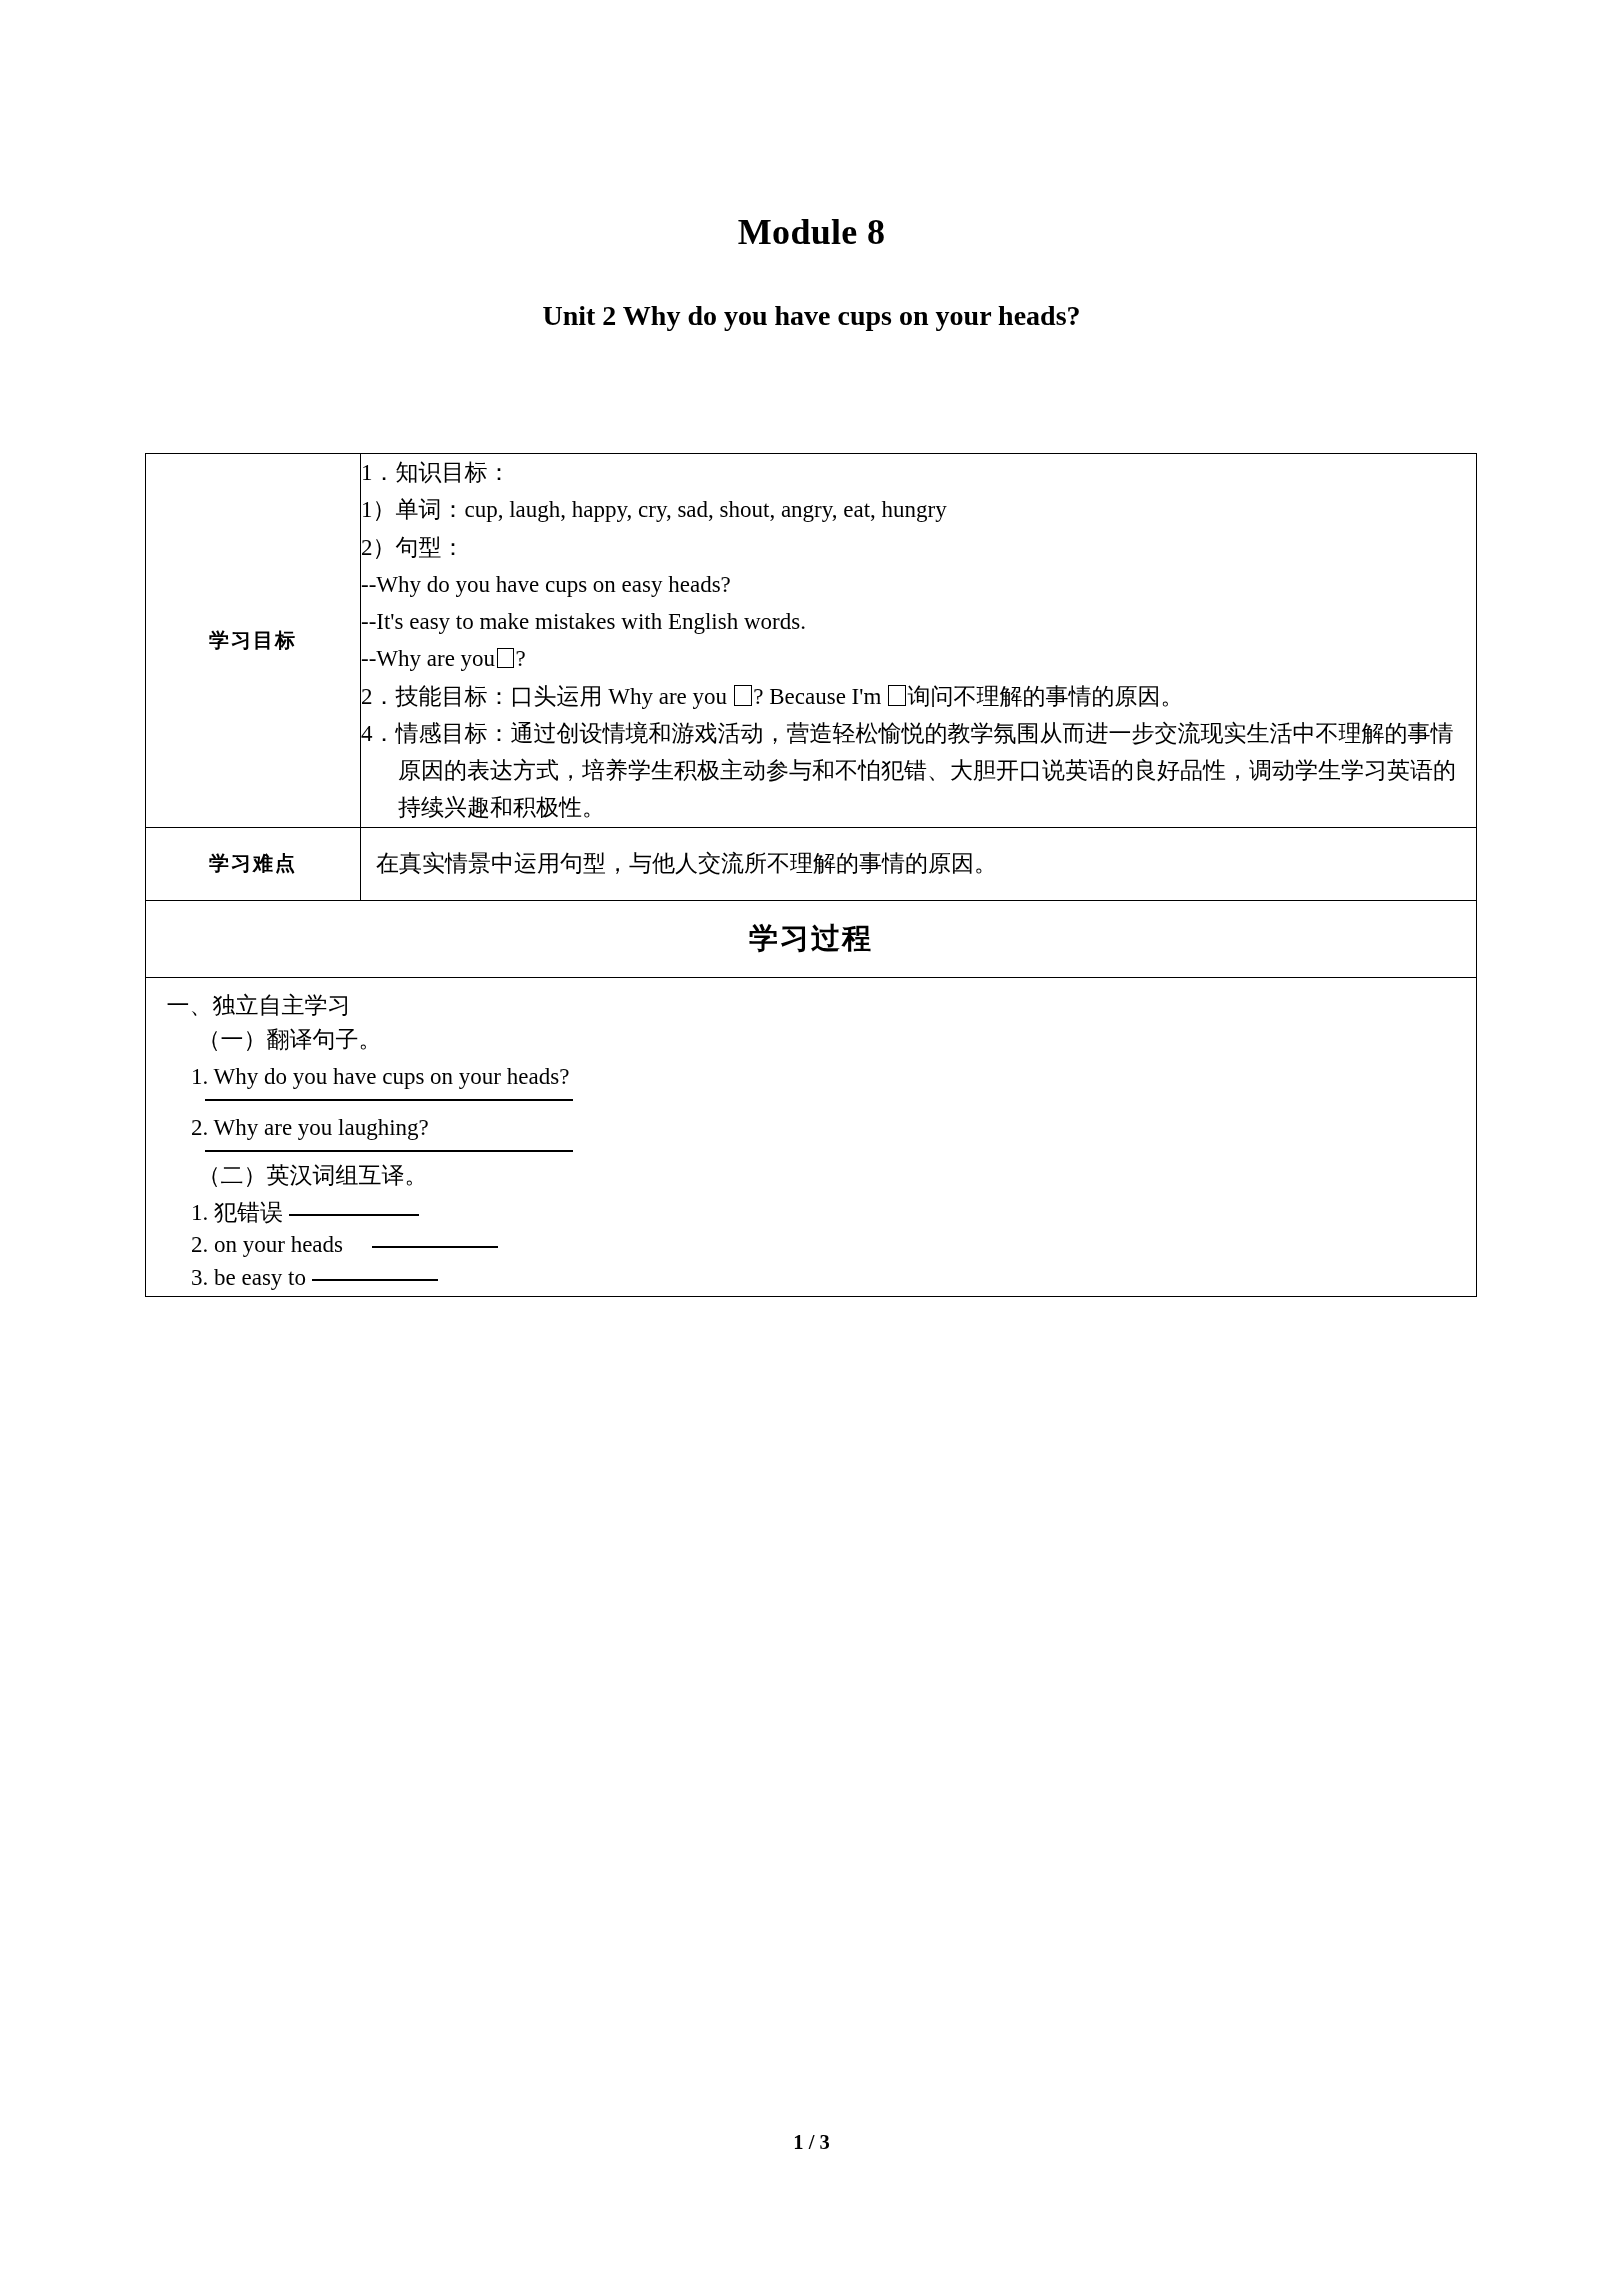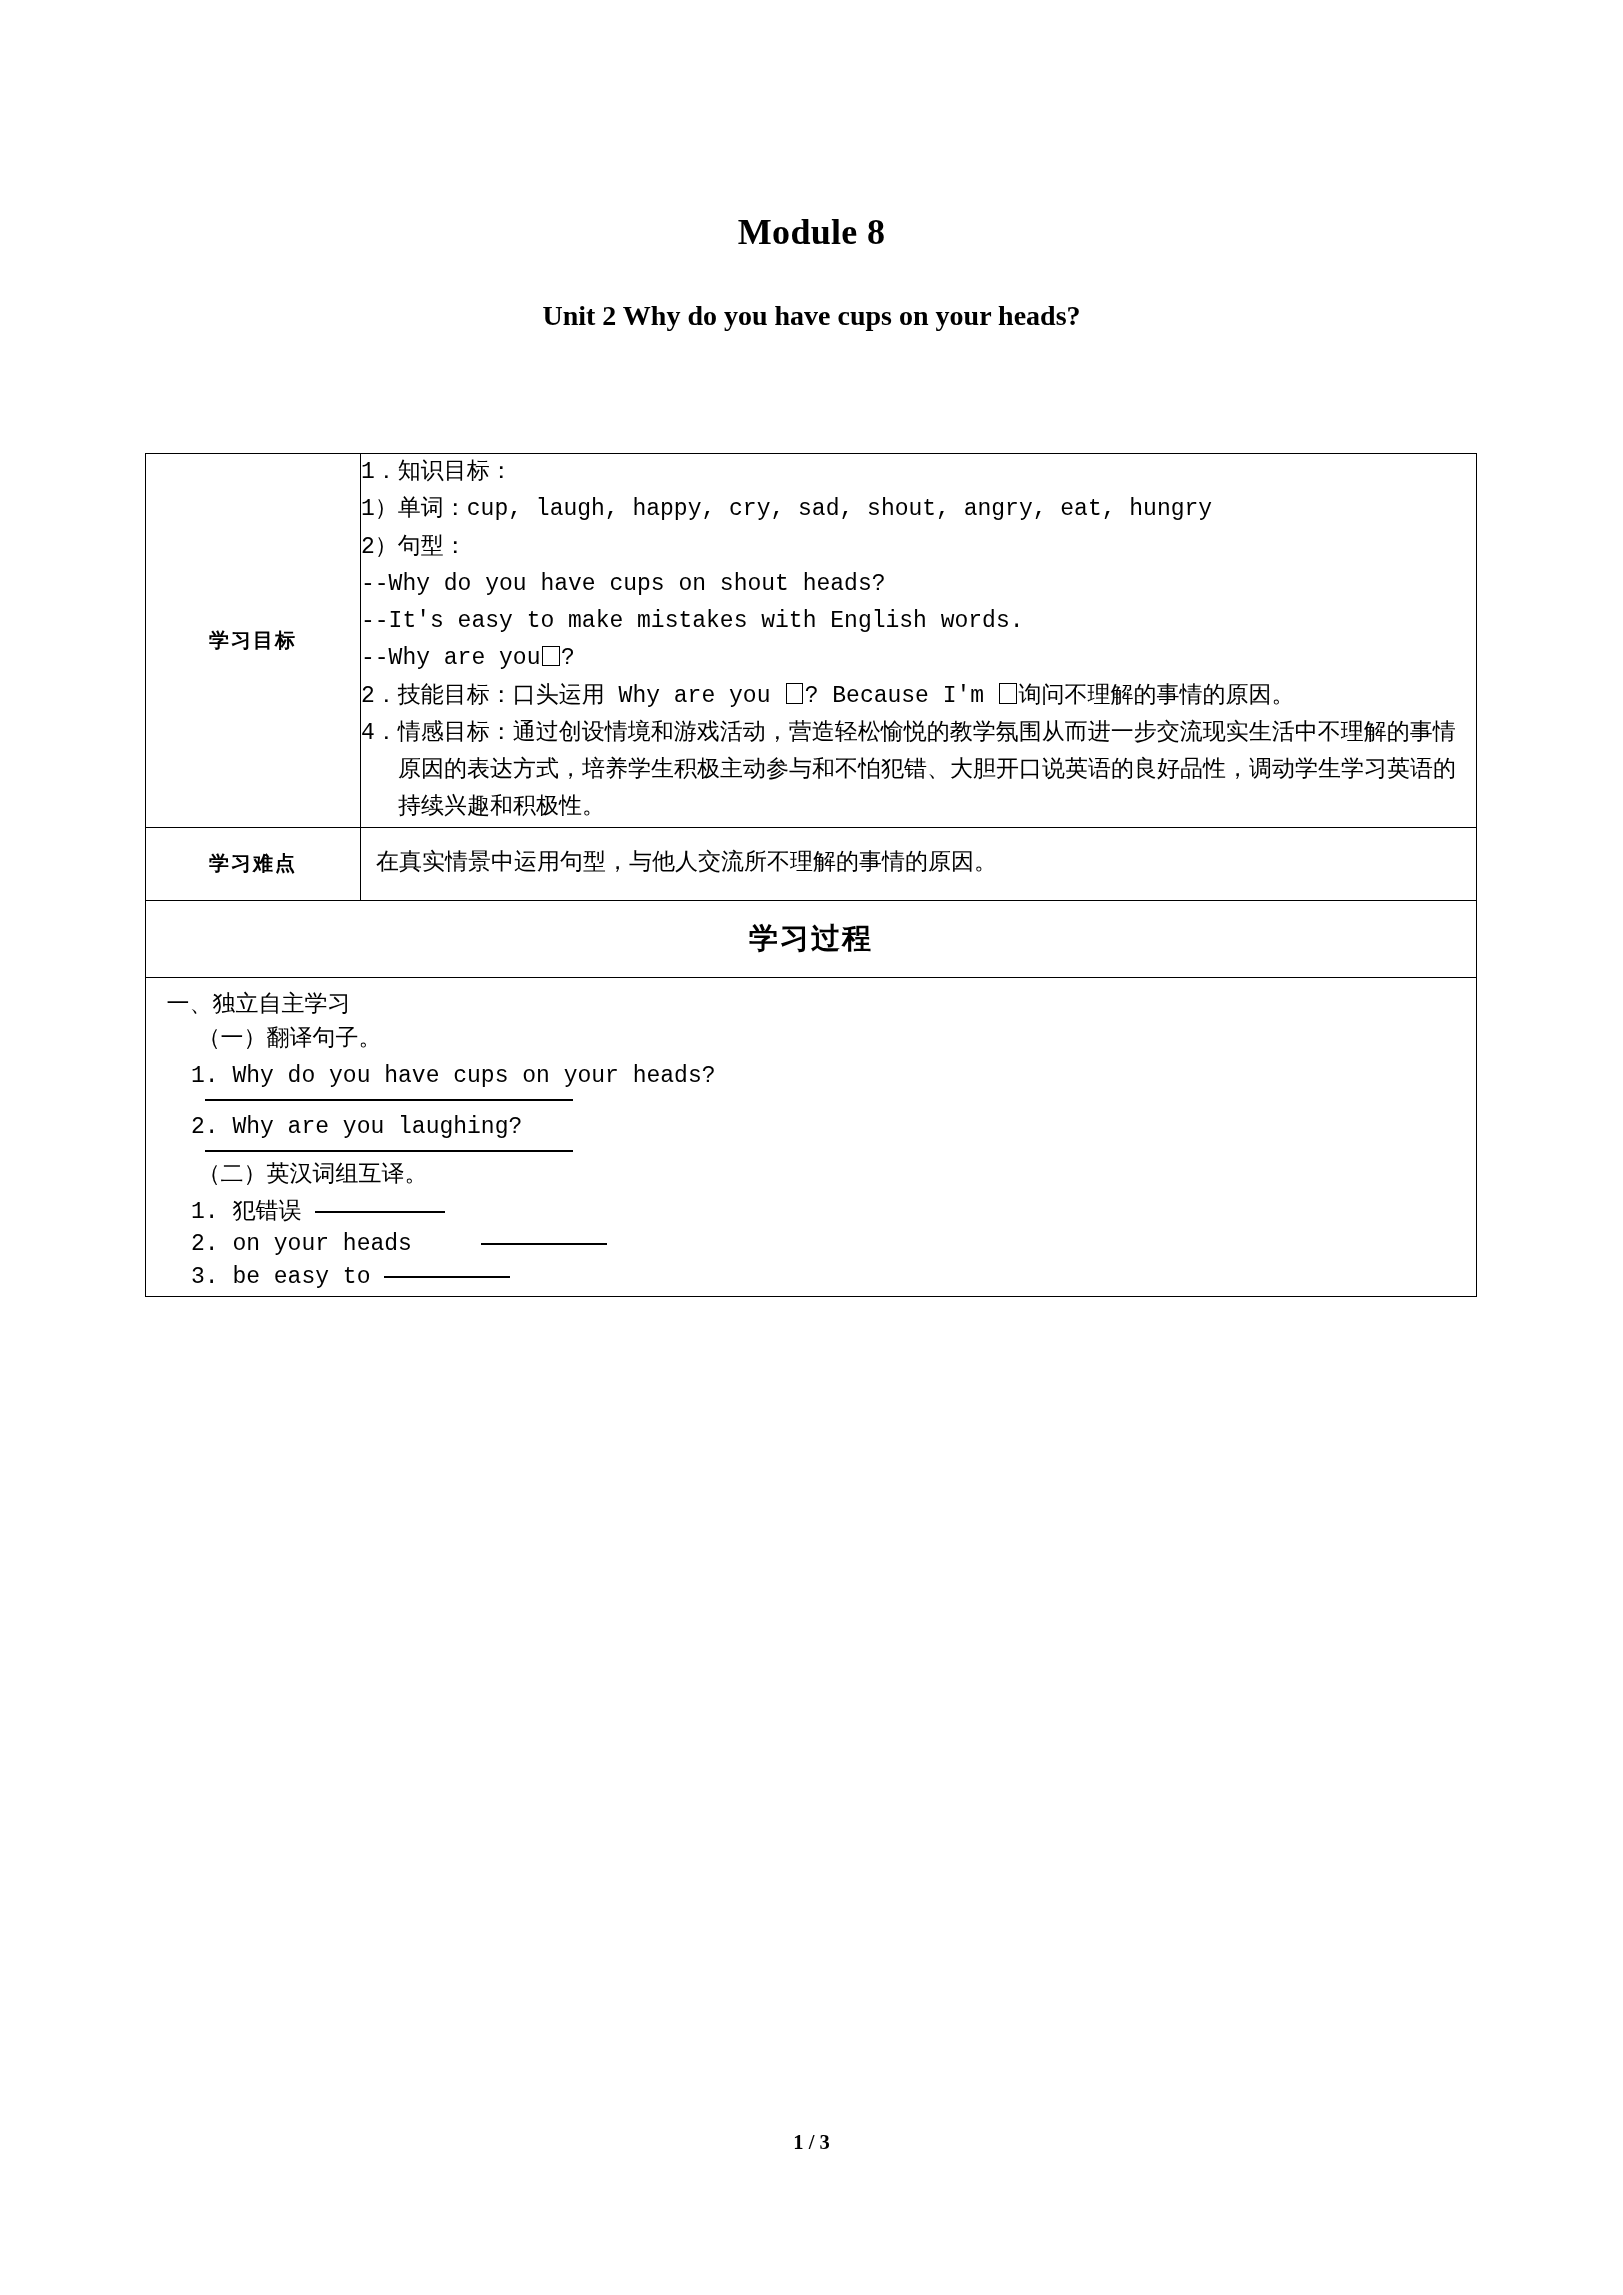--- a/index.html
+++ b/index.html
@@ -51,21 +51,20 @@
     left: 145px;
     top: 453px;
     width: 1331px;
     border-collapse: collapse;
     table-layout: fixed;
   }
   .main-table td {
     border: 1.4px solid #000000;
     vertical-align: middle;
     padding: 0;
-    font-family: Liberation Mono, monospace;
   }
   .col-label {
     width: 215px;
     text-align: center;
     font-weight: bold;
     font-size: 20px;
     font-family: "DejaVu Sans", "Liberation Sans", sans-serif;
   }
   .col-label .lbl {
     display: block;
@@ -173,21 +172,21 @@
     <tbody>
 
       <tr>
         <td class="col-label">
           <span class="lbl">学习目标</span>
         </td>
         <td class="col-body">
           <div class="goal-line">1．知识目标：</div>
           <div class="goal-line"><span>1）单词：</span><span>cup, laugh, happy, cry, sad, shout, angry, eat, hungry</span></div>
           <div class="goal-line">2）句型：</div>
-          <div class="goal-line">--Why do you have cups on shout heads?</div>
+          <div class="goal-line">--Why do you have cups on easy heads?</div>
           <div class="goal-line">--It's easy to make mistakes with English words.</div>
           <div class="goal-line"><span>--Why are you</span><span class="tofu"></span><span>?</span></div>
           <div class="indent-hang"><span>2．技能目标：口头运用 Why are you </span><span class="tofu"></span><span>? Because I'm </span><span class="tofu"></span><span>询问不理解的事情的原因。</span></div>
           <div class="indent-hang">4．情感目标：通过创设情境和游戏活动，营造轻松愉悦的教学氛围从而进一步交流现实生活中不理解的事情原因的表达方式，培养学生积极主动参与和不怕犯错、大胆开口说英语的良好品性，调动学生学习英语的持续兴趣和积极性。</div>
         </td>
       </tr>
 
 
       <tr class="row-simple">
         <td class="col-label">

